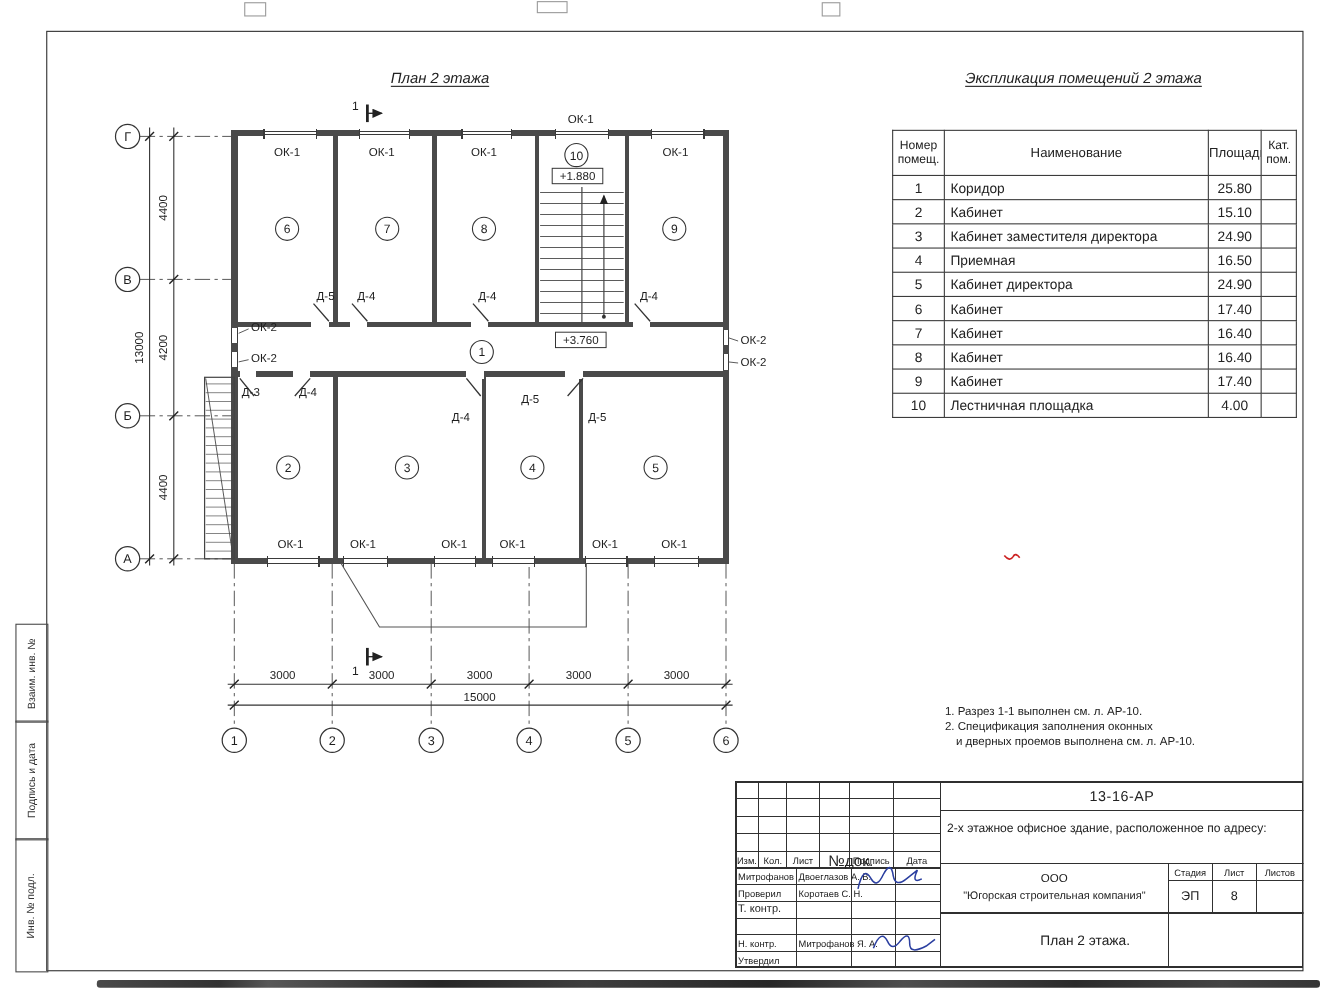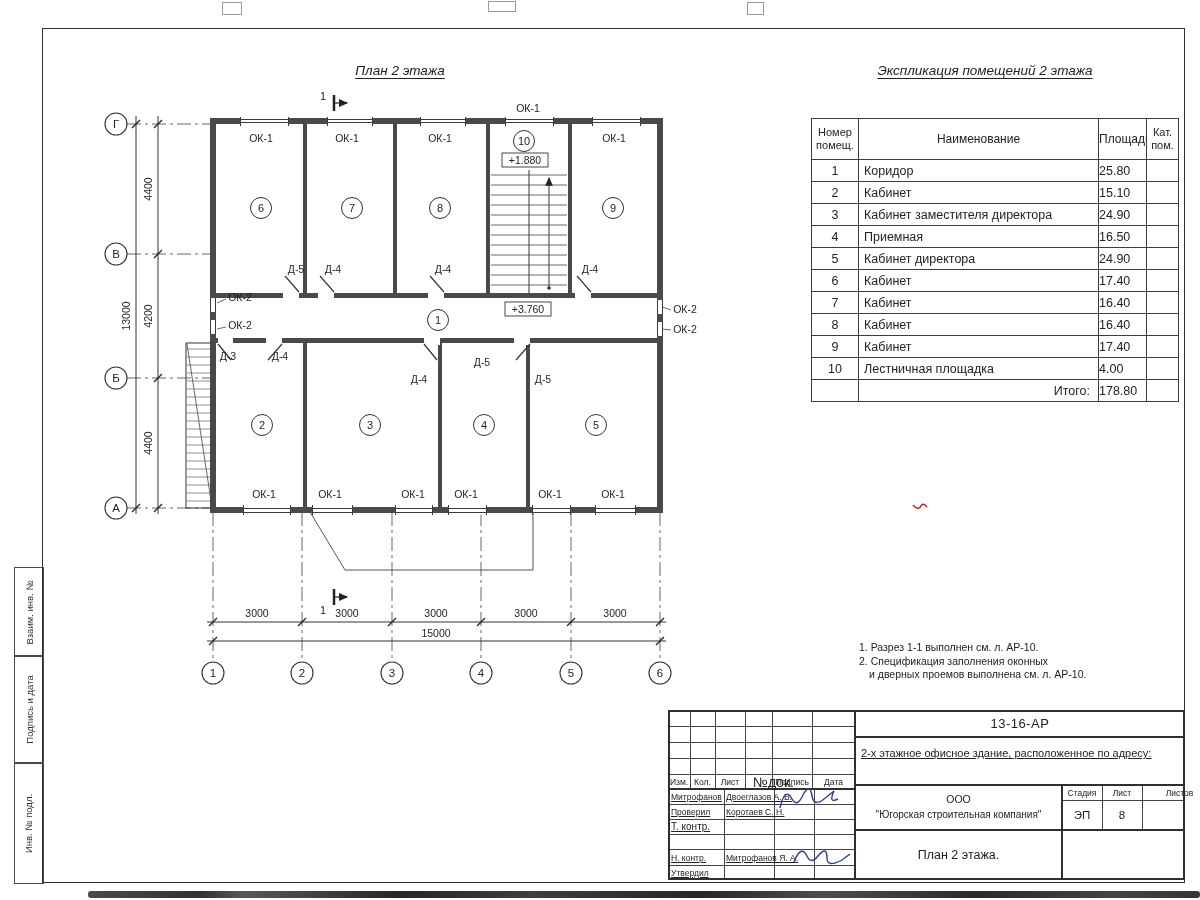--- a/index.html
+++ b/index.html
@@ -20,31 +20,31 @@
 
   
   .schedule{left:811px;top:118px;}
   .schedule table{border-collapse:collapse;table-layout:fixed;width:367px;}
   .schedule td,.schedule th{border:1px solid #3c3c3c;font-weight:normal;
       font-size:12.5px;padding:0;height:21px;overflow:hidden;white-space:nowrap;}
   .schedule th{height:40px;font-size:12px;text-align:center;}
   .schedule .hsub{font-size:11px;line-height:13px;}
   .schedule .c-num{text-align:center;}
   .schedule .c-name{text-align:left;padding-left:5px;}
-  .schedule .c-area{text-align:left;}
+  .schedule .c-area{text-align:center;}
   .schedule .c-total{text-align:right;padding-right:8px;}
 
   .notes{left:859px;top:641px;font-size:10.5px;line-height:13.5px;}
   .notes .indent{padding-left:10px;}
 
   
   .titleblock{left:668px;top:710px;width:517px;height:170px;}
   .tb-cell{position:absolute;display:flex;align-items:center;justify-content:center;
            white-space:nowrap;}
-  .tb-left{justify-content:flex-start;text-decoration:underline;}
+  .tb-left{justify-content:flex-start;}
 
   
   .stampbox{left:14px;width:28px;border:1px solid #4a4a4a;display:flex;
             align-items:center;justify-content:center;}
   .stampbox span{transform:rotate(-90deg);white-space:nowrap;font-size:9.5px;color:#333;}
 
   .topmark{border:1px solid #9a9a9a;}
 
   .scan-smear{left:88px;top:891px;width:1112px;height:7px;border-radius:3px;opacity:.85;
     background:linear-gradient(90deg,#2a2a2a 0,#0d0d0d 10%,#3a3a3a 14%,#000 28%,
@@ -467,26 +467,20 @@
       <td class="c-name">Кабинет</td>
       <td class="c-area">17.40</td>
       <td></td>
     </tr>
     <tr>
       <td class="c-num">10</td>
       <td class="c-name">Лестничная площадка</td>
       <td class="c-area">4.00</td>
       <td></td>
     </tr>
-    <tr>
-      <td></td>
-      <td class="c-total">Итого:</td>
-      <td class="c-area">178.80</td>
-      <td></td>
-    </tr>
   </tbody>
     </table>
 </div>
 
 <div class="abs notes">
   <div>1. Разрез 1-1 выполнен см. л. АР-10.</div>
   <div>2. Спецификация заполнения оконных</div>
   <div class="indent">и дверных проемов выполнена см. л. АР-10.</div>
 </div>
 
@@ -531,24 +525,24 @@
       </g>
     </g>
   </svg>
 
   <div class="tb-cell" style="left:187px;top:0;width:330px;height:27px;font-size:13px;letter-spacing:.5px;">13-16-АР</div>
   <div class="tb-cell tb-left" style="left:193px;top:36px;width:320px;height:14px;font-size:11px;">2-х этажное офисное здание, расположенное по адресу:</div>
   <div class="tb-cell" style="left:187px;top:82px;width:207px;height:14px;font-size:10.5px;">ООО</div>
   <div class="tb-cell" style="left:187px;top:97px;width:207px;height:14px;font-size:10px;">"Югорская строительная компания"</div>
   <div class="tb-cell" style="left:394px;top:75px;width:40px;height:15px;font-size:8.5px;">Стадия</div>
   <div class="tb-cell" style="left:434px;top:75px;width:40px;height:15px;font-size:8.5px;">Лист</div>
-  <div class="tb-cell" style="left:474px;top:75px;width:43px;height:15px;font-size:8.5px;margin-left:16px;">Листов</div>
+  <div class="tb-cell" style="left:474px;top:75px;width:43px;height:15px;font-size:8.5px;">Листов</div>
   <div class="tb-cell" style="left:394px;top:90px;width:40px;height:30px;font-size:11.5px;">ЭП</div>
   <div class="tb-cell" style="left:434px;top:90px;width:40px;height:30px;font-size:11.5px;">8</div>
-  <div class="tb-cell" style="left:187px;top:120px;width:207px;height:50px;font-size:12.5px;">План 2 этажа.</div>
+  <div class="tb-cell" style="left:187px;top:120px;width:207px;height:50px;font-size:12.5px;padding-left:28px;">План 2 этажа.</div>
 
   <div class="tb-cell" style="left:0;top:64px;width:22px;height:15px;font-size:8.5px;">Изм.</div>
   <div class="tb-cell" style="left:22px;top:64px;width:25px;height:15px;font-size:8.5px;">Кол.</div>
   <div class="tb-cell" style="left:47px;top:64px;width:30px;height:15px;font-size:8.5px;">Лист</div>
   <div class="tb-cell" style="left:92px;top:64px;width:27px;height:15px;font-size:14px;">№док.</div>
   <div class="tb-cell" style="left:104px;top:64px;width:40px;height:15px;font-size:8.5px;">Подпись</div>
   <div class="tb-cell" style="left:144px;top:64px;width:43px;height:15px;font-size:8.5px;">Дата</div>
 
   <div class="tb-cell tb-left" style="left:3px;top:79px;width:53px;height:15px;font-size:8.5px;">Митрофанов</div>
   <div class="tb-cell tb-left" style="left:58px;top:79px;width:60px;height:15px;font-size:8.5px;">Двоеглазов А. В.</div>

